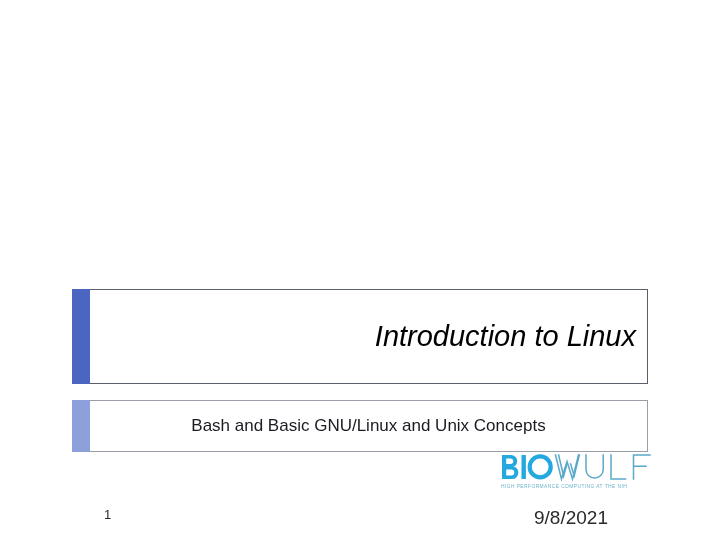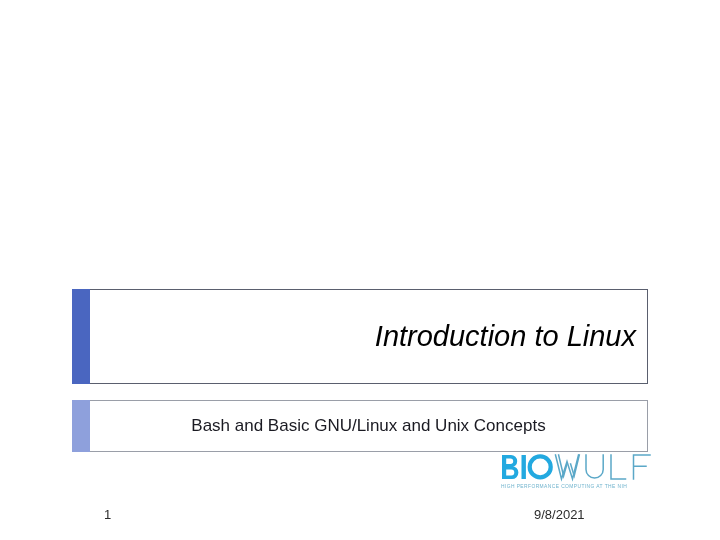--- a/index.html
+++ b/index.html
@@ -108,21 +108,21 @@
     position: absolute;
     left: 104px;
     top: 507px;
     font-size: 13px;
     color: #2b2b2b;
   }
   .footer-date {
     position: absolute;
     left: 534px;
     top: 507px;
-    font-size: 13px;
+    font-size: 19px;
     color: #2b2b2b;
   }
 </style>
 </head>
 <body>
 
 <div id="slide">
 
   <div class="title-row">
     <div class="title-accent"></div>

